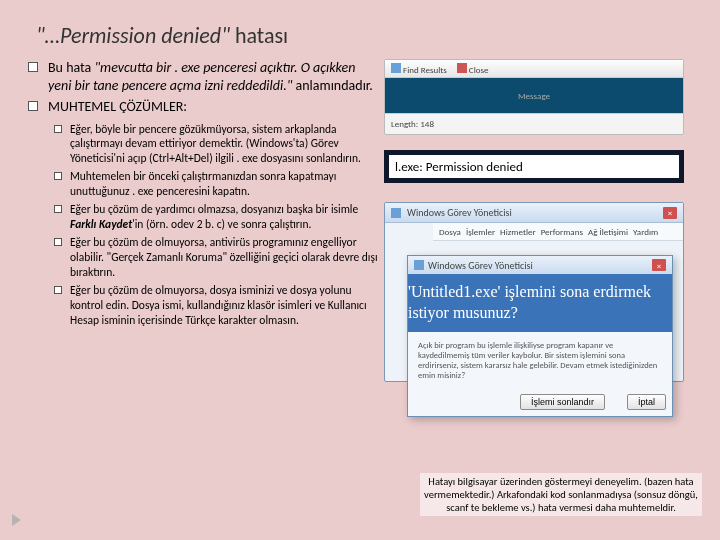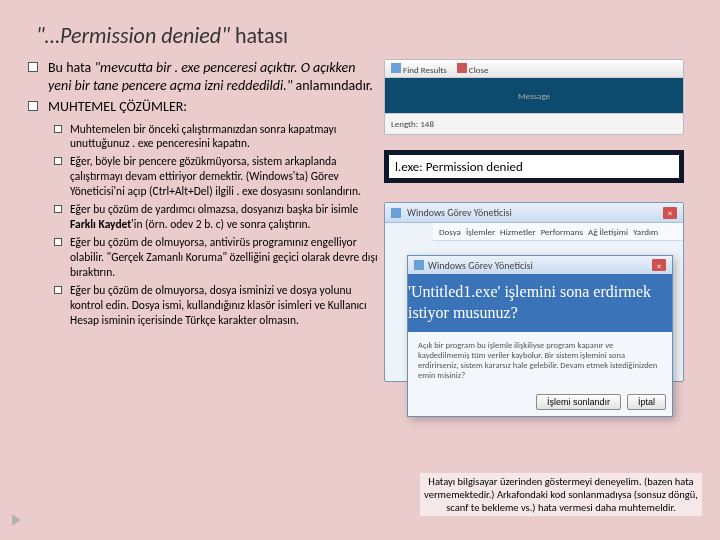--- a/index.html
+++ b/index.html
@@ -65,21 +65,21 @@
     font-size: 11.5px;
     line-height: 1.3;
     margin-bottom: 3px;
   }
   .inner-item .square {
     width: 8px;
     height: 8px;
     margin-top: 3px;
     margin-right: 8px;
   }
-  .bold-ital { font-weight: bold; }
+  .bold-ital { font-weight: bold; font-style: italic; }
 
   
   .sshot {
     background: #f4f4f4;
     border: 1px solid #bbb;
     border-radius: 2px;
     position: relative;
     font-size: 9px;
     color: #444;
   }
@@ -172,21 +172,21 @@
     padding: 8px 10px;
     color: #555;
     font-size: 8.5px;
     line-height: 1.2;
   }
   .dlg-inner .btns {
     background: #f3f6fa;
     padding: 6px;
     display: flex;
     justify-content: flex-end;
-    gap: 6px;
+    gap: 22px;
   }
   .winbtn {
     font-size: 9px;
     padding: 2px 10px;
     background: linear-gradient(#fefefe,#e2e2e2);
     border: 1px solid #8a8a8a;
     border-radius: 2px;
   }
   .note {
     position: absolute;
@@ -238,25 +238,25 @@
       </div>
 
       <div class="outer-item">
         <div class="square"></div>
         <div class="content">MUHTEMEL ÇÖZÜMLER:</div>
       </div>
 
       <div class="inner-list">
         <div class="inner-item">
           <div class="square"></div>
+          <div>Eğer, böyle bir pencere gözükmüyorsa, sistem arkaplanda çalıştırmayı devam ettiriyor demektir. (Windows'ta) Görev Yöneticisi'ni açıp (Ctrl+Alt+Del) ilgili . exe dosyasını sonlandırın.</div>
+        </div>
+        <div class="inner-item">
+          <div class="square"></div>
           <div>Muhtemelen bir önceki çalıştırmanızdan sonra kapatmayı unuttuğunuz . exe penceresini kapatın.</div>
-        </div>
-        <div class="inner-item">
-          <div class="square"></div>
-          <div>Eğer, böyle bir pencere gözükmüyorsa, sistem arkaplanda çalıştırmayı devam ettiriyor demektir. (Windows'ta) Görev Yöneticisi'ni açıp (Ctrl+Alt+Del) ilgili . exe dosyasını sonlandırın.</div>
         </div>
         <div class="inner-item">
           <div class="square"></div>
           <div>Eğer bu çözüm de yardımcı olmazsa, dosyanızı başka bir isimle <span class="bold-ital">Farklı Kaydet</span>'in (örn. odev 2 b. c) ve sonra çalıştırın.</div>
         </div>
         <div class="inner-item">
           <div class="square"></div>
           <div>Eğer bu çözüm  de olmuyorsa, antivirüs programınız engelliyor olabilir. "Gerçek Zamanlı Koruma" özelliğini geçici olarak devre dışı bıraktırın.</div>
         </div>
         <div class="inner-item">

